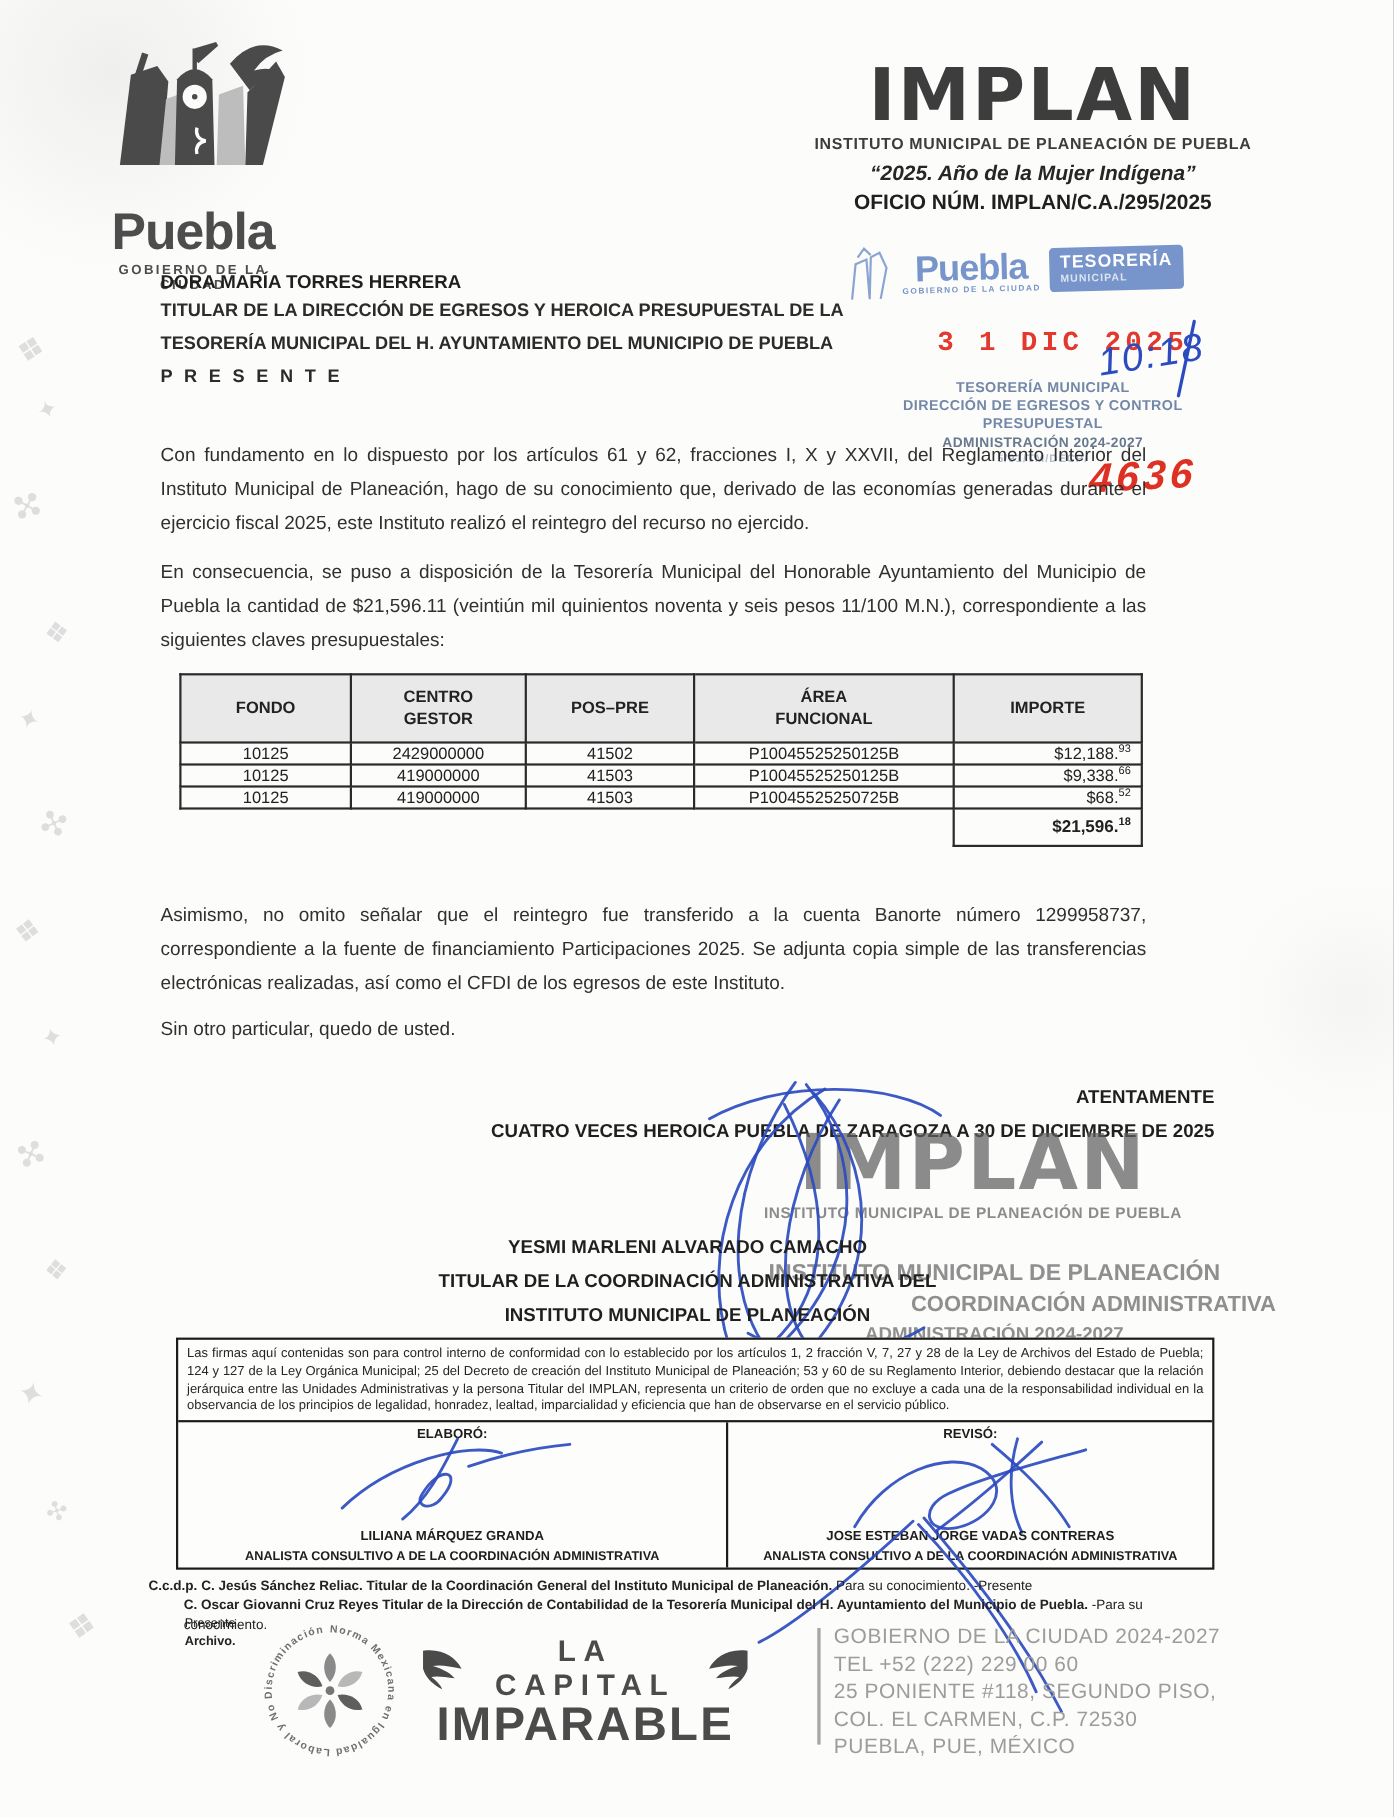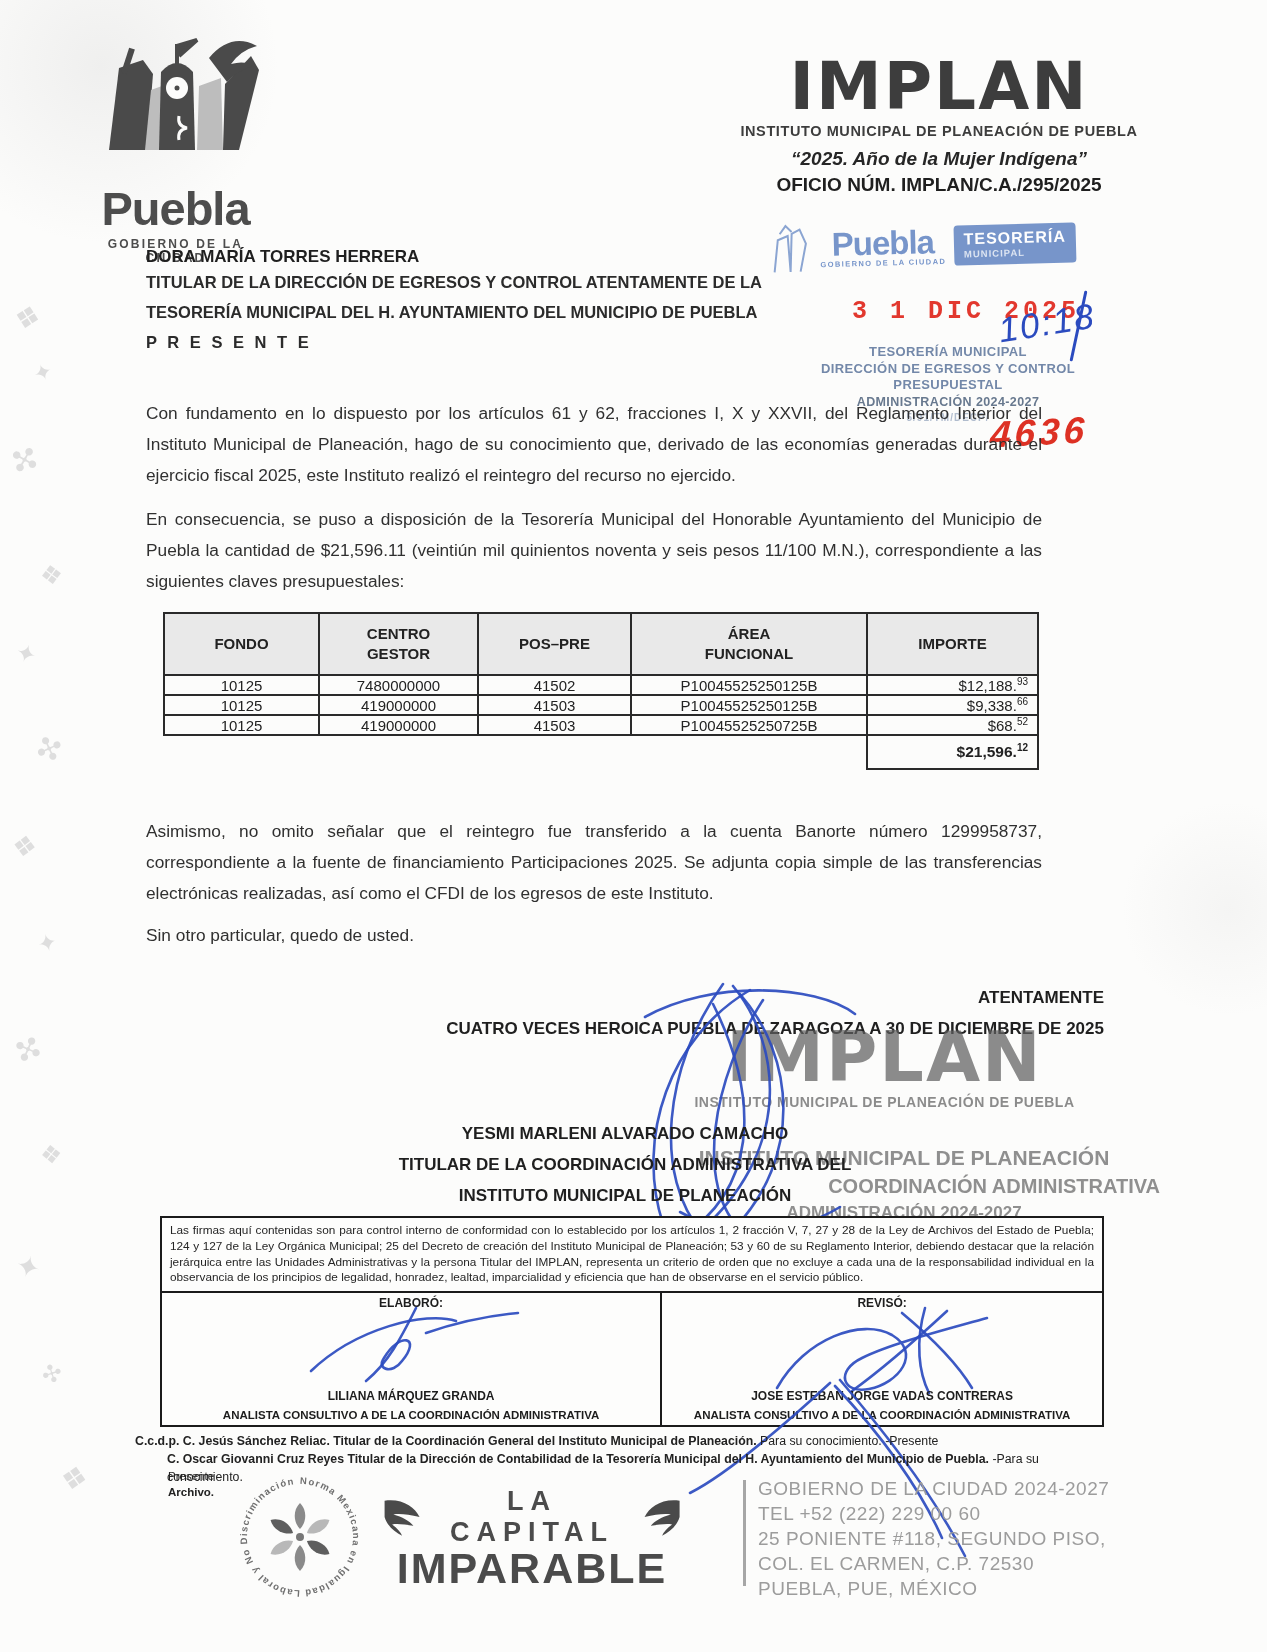--- a/index.html
+++ b/index.html
@@ -175,21 +175,21 @@
 
   <div class="implan-block">
     <div class="implan-wordmark">IMPLAN</div>
     <div class="implan-sub">INSTITUTO MUNICIPAL DE PLANEACIÓN DE PUEBLA</div>
     <div class="year-legend">“2025. Año de la Mujer Indígena”</div>
     <div class="oficio-num">OFICIO NÚM. IMPLAN/C.A./295/2025</div>
   </div>
 
   <div class="recipient">
     <div class="r-name">DORA MARÍA TORRES HERRERA</div>
-    <div class="r-line">TITULAR DE LA DIRECCIÓN DE EGRESOS Y CONTROL ATENTAMENTE DE LA</div>
+    <div class="r-line">TITULAR DE LA DIRECCIÓN DE EGRESOS Y HEROICA PRESUPUESTAL DE LA</div>
     <div class="r-line">TESORERÍA MUNICIPAL DEL H. AYUNTAMIENTO DEL MUNICIPIO DE PUEBLA</div>
     <div class="r-presente">P R E S E N T E</div>
   </div>
 
   <div class="received-stamp">
     <svg class="rs-towers" width="46" height="52" viewBox="0 0 46 52">
       <path d="M8,48 L12,16 L22,12 L24,48 M24,48 L26,10 L34,6 L40,20 L34,48 M14,10 L20,2 L26,8"></path>
     </svg>
     <div class="rs-left">
       <div class="rs-brand">Puebla</div>
@@ -231,21 +231,21 @@
       <th>FONDO</th>
       <th>CENTRO
 GESTOR</th>
       <th>POS–PRE</th>
       <th>ÁREA
 FUNCIONAL</th>
       <th>IMPORTE</th>
     </tr>
     <tr>
       <td>10125</td>
-      <td>7480000000</td>
+      <td>2429000000</td>
       <td>41502</td>
       <td>P10045525250125B</td>
       <td class="importe"><span>$12,188.</span><sup>93</sup></td>
     </tr>
     <tr>
       <td>10125</td>
       <td>419000000</td>
       <td>41503</td>
       <td>P10045525250125B</td>
       <td class="importe"><span>$9,338.</span><sup>66</sup></td>
@@ -255,21 +255,21 @@
       <td>419000000</td>
       <td>41503</td>
       <td>P10045525250725B</td>
       <td class="importe"><span>$68.</span><sup>52</sup></td>
     </tr>
     <tr class="total-row">
       <td></td>
           <td></td>
       <td></td>
           <td></td>
-      <td class="importe"><span>$21,596.</span><sup>12</sup></td>
+      <td class="importe"><span>$21,596.</span><sup>18</sup></td>
     </tr>
   </tbody>
     </table>
 
   <div class="para p3">Asimismo, no omito señalar que el reintegro fue transferido a la cuenta Banorte número 1299958737, correspondiente a la fuente de financiamiento Participaciones 2025. Se adjunta copia simple de las transferencias electrónicas realizadas, así como el CFDI de los egresos de este Instituto.</div>
   <div class="para p4">Sin otro particular, quedo de usted.</div>
 
   <div class="closing">
     <div>ATENTAMENTE</div>
     <div>CUATRO VECES HEROICA PUEBLA DE ZARAGOZA A 30 DE DICIEMBRE DE 2025</div>

